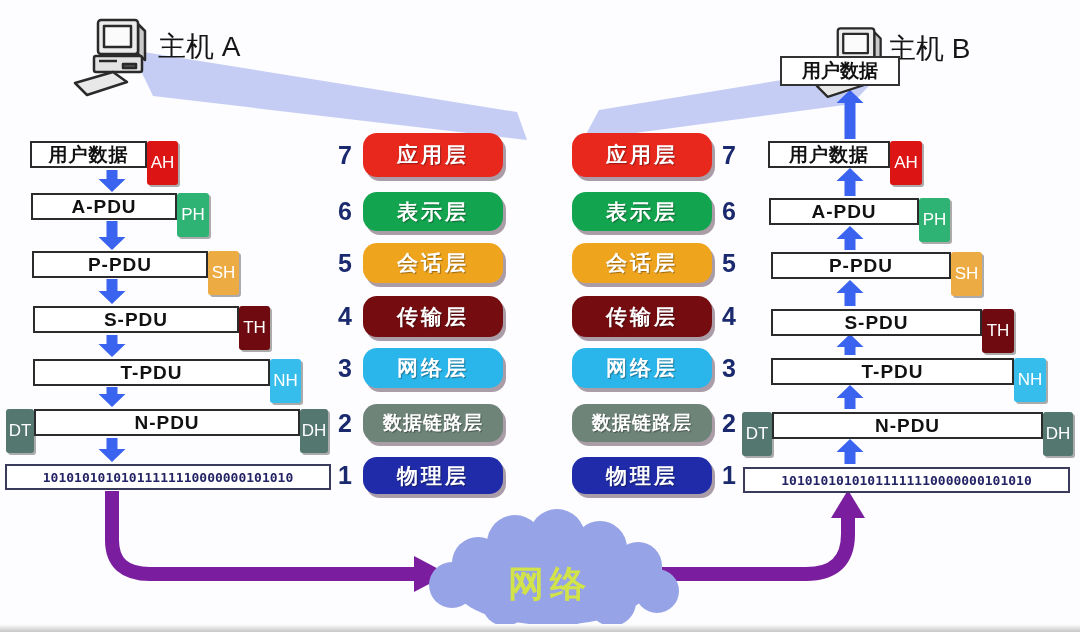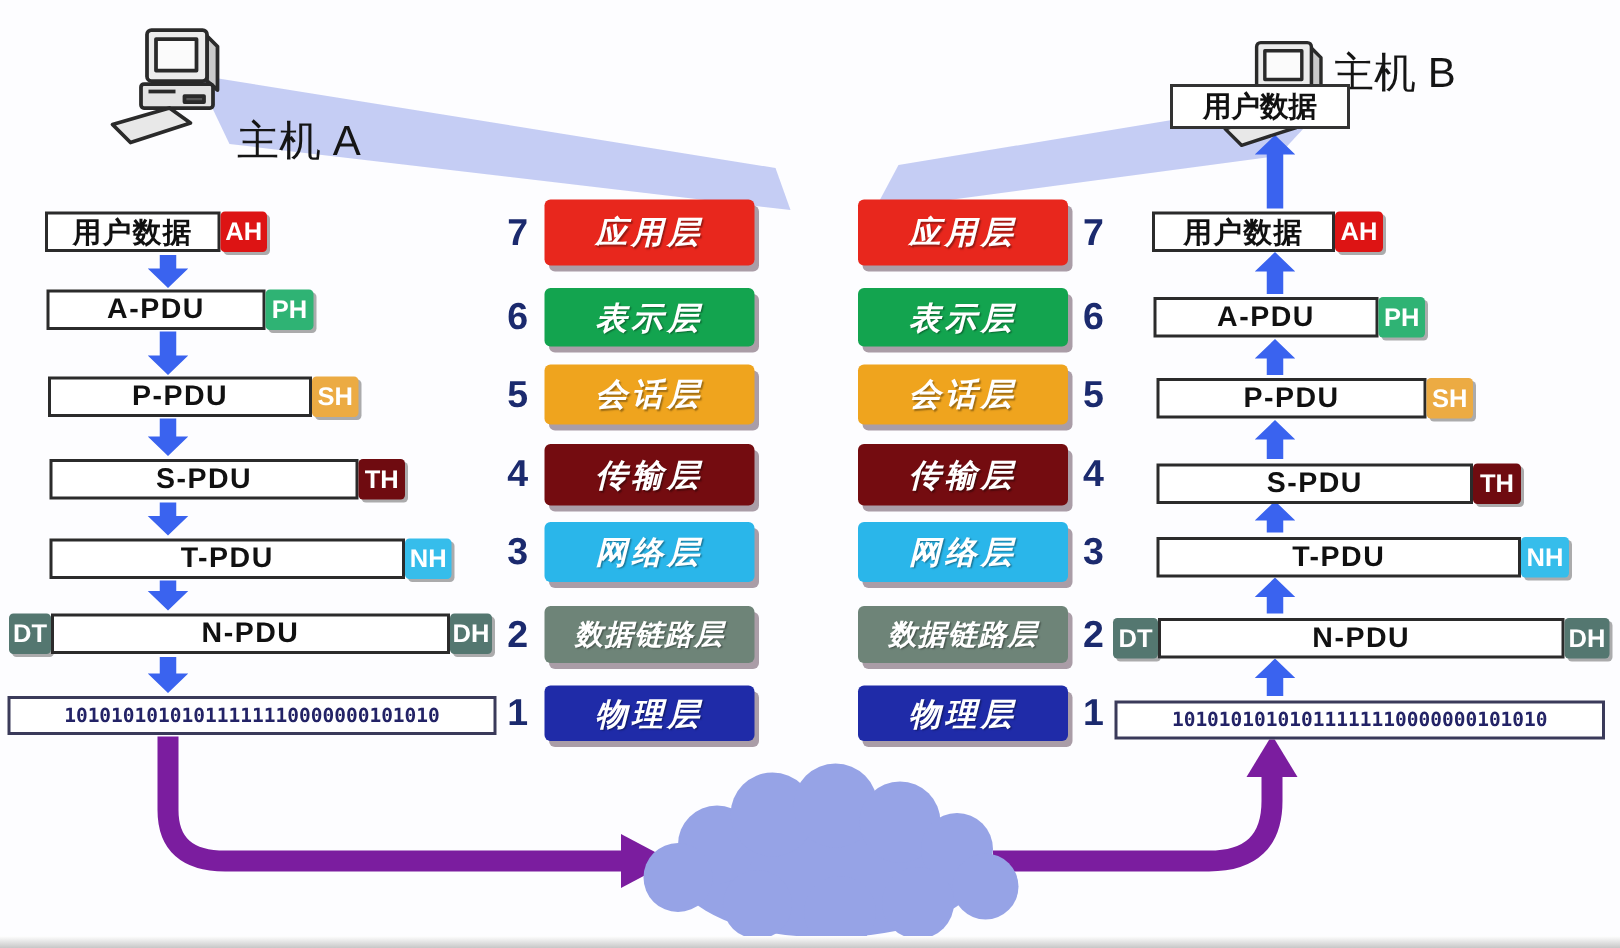--- a/index.html
+++ b/index.html
@@ -3,29 +3,29 @@
 <meta charset="utf-8">
 <style>
   html,body{margin:0;padding:0;background:#fff;}
   #canvas{position:relative;width:1080px;height:632px;background:#fdfdff;overflow:hidden;
           font-family:"Liberation Sans","DejaVu Sans",sans-serif;}
   #overlay{position:absolute;left:0;top:0;z-index:1;}
   .abs{position:absolute;box-sizing:border-box;}
   .pdu-box{z-index:2;background:#fff;border:2px solid #2b2b2b;height:27px;
            display:flex;align-items:center;justify-content:center;}
   .pdu-label{font-weight:bold;font-size:19px;color:#111;letter-spacing:1px;white-space:nowrap;}
-  .tag{z-index:2;height:27px;border-radius:3px;display:flex;align-items:center;justify-content:center;
-       color:#fff;font-weight:bold;font-size:17px;box-shadow:2px 2px 0 rgba(70,70,70,.45);}
+  .tag{z-index:2;height:44px;border-radius:3px;display:flex;align-items:center;justify-content:center;
+       color:#fff;font-weight:normal;font-size:17px;box-shadow:2px 2px 0 rgba(70,70,70,.45);}
   .binary-box{z-index:2;background:#fff;border:2px solid #3a3a5a;height:26px;
               display:flex;align-items:center;justify-content:center;}
   .binary-text{font-family:"DejaVu Sans Mono",monospace;font-weight:bold;font-size:13px;
                color:#232366;white-space:nowrap;}
-  .osi-box{z-index:2;border-radius:4px;display:flex;align-items:center;justify-content:center;
+  .osi-box{z-index:2;border-radius:14px;display:flex;align-items:center;justify-content:center;
            color:#fff;font-weight:bold;font-size:21px;letter-spacing:3px;
-           box-shadow:3px 4px 0 rgba(45,12,35,.4);text-shadow:1px 1px 1px rgba(0,0,0,.35);white-space:nowrap;font-style:italic;}
+           box-shadow:3px 4px 0 rgba(45,12,35,.4);text-shadow:1px 1px 1px rgba(0,0,0,.35);white-space:nowrap;}
   .osi-num{z-index:2;width:24px;font-weight:bold;font-size:25px;color:#1b2a6e;line-height:30px;}
   .host-label{z-index:2;font-size:28px;color:#151515;white-space:nowrap;}
   .host-box{z-index:3;background:#fff;border:2px solid #333;display:flex;align-items:center;
             justify-content:center;font-size:19px;font-weight:bold;color:#111;}
   .cloud-label{z-index:2;text-align:center;font-weight:bold;font-size:36px;color:#d2e34a;
                letter-spacing:6px;white-space:nowrap;}
   .host-icon{z-index:2;}
   .bottom-strip{z-index:4;left:0;top:624px;width:1080px;height:8px;
                 background:linear-gradient(#ffffff,#c7c7c7);}
 </style>
@@ -84,21 +84,21 @@
     <g stroke="#2a2a2a" stroke-width="2.5" stroke-linejoin="round">
       <polygon points="66,8 73,15 73,44 66,38" fill="#c9c9c9"></polygon>
       <rect x="26" y="4" width="40" height="34" rx="3" fill="#ececec"></rect>
       <rect x="32" y="10" width="27" height="21" fill="#fbfbfb"></rect>
       <rect x="22" y="40" width="48" height="16" rx="2" fill="#e3e3e3"></rect>
       <line x1="27" y1="45" x2="45" y2="45"></line>
       <rect x="51" y="48" width="13" height="4" fill="#555"></rect>
       <polygon points="3,67 41,56 55,66 15,79" fill="#e8e8e8"></polygon>
     </g>
   </svg>
-  <div class="abs host-label" style="left:158px;top:28px;margin-top:47px;">主机 A</div>
+  <div class="abs host-label" style="left:158px;top:28px;">主机 A</div>
 
   <svg class="abs host-icon" style="left:814px;top:24px;" width="84" height="80" viewBox="0 0 92 86">
     <g stroke="#2a2a2a" stroke-width="2.5" stroke-linejoin="round">
       <polygon points="66,8 73,15 73,44 66,38" fill="#c9c9c9"></polygon>
       <rect x="26" y="4" width="40" height="34" rx="3" fill="#ececec"></rect>
       <rect x="32" y="10" width="27" height="21" fill="#fbfbfb"></rect>
       <rect x="22" y="40" width="48" height="16" rx="2" fill="#e3e3e3"></rect>
       <line x1="27" y1="45" x2="45" y2="45"></line>
       <rect x="51" y="48" width="13" height="4" fill="#555"></rect>
       <polygon points="3,67 41,56 55,66 15,79" fill="#e8e8e8"></polygon>
@@ -204,15 +204,16 @@
   <div class="abs tag" style="left: 742px; top: 412px; width: 30px; background: rgb(84, 119, 112);">DT</div>
   <div class="abs pdu-box" style="left:772px;top:412px;width:271px;">
     <span class="pdu-label">N-PDU</span>
     </div>
   <div class="abs tag" style="left: 1043px; top: 412px; width: 30px; background: rgb(84, 119, 112);">DH</div>
 
   <div class="abs binary-box" style="left:743px;top:467px;width:327px;">
     <span class="binary-text">10101010101011111110000000101010</span>
     </div>
 
+  <div class="abs cloud-label" style="left:488px;top:560px;width:124px;">网络</div>
 
   <div class="abs bottom-strip"></div>
 </div>
 
 </body></html>

